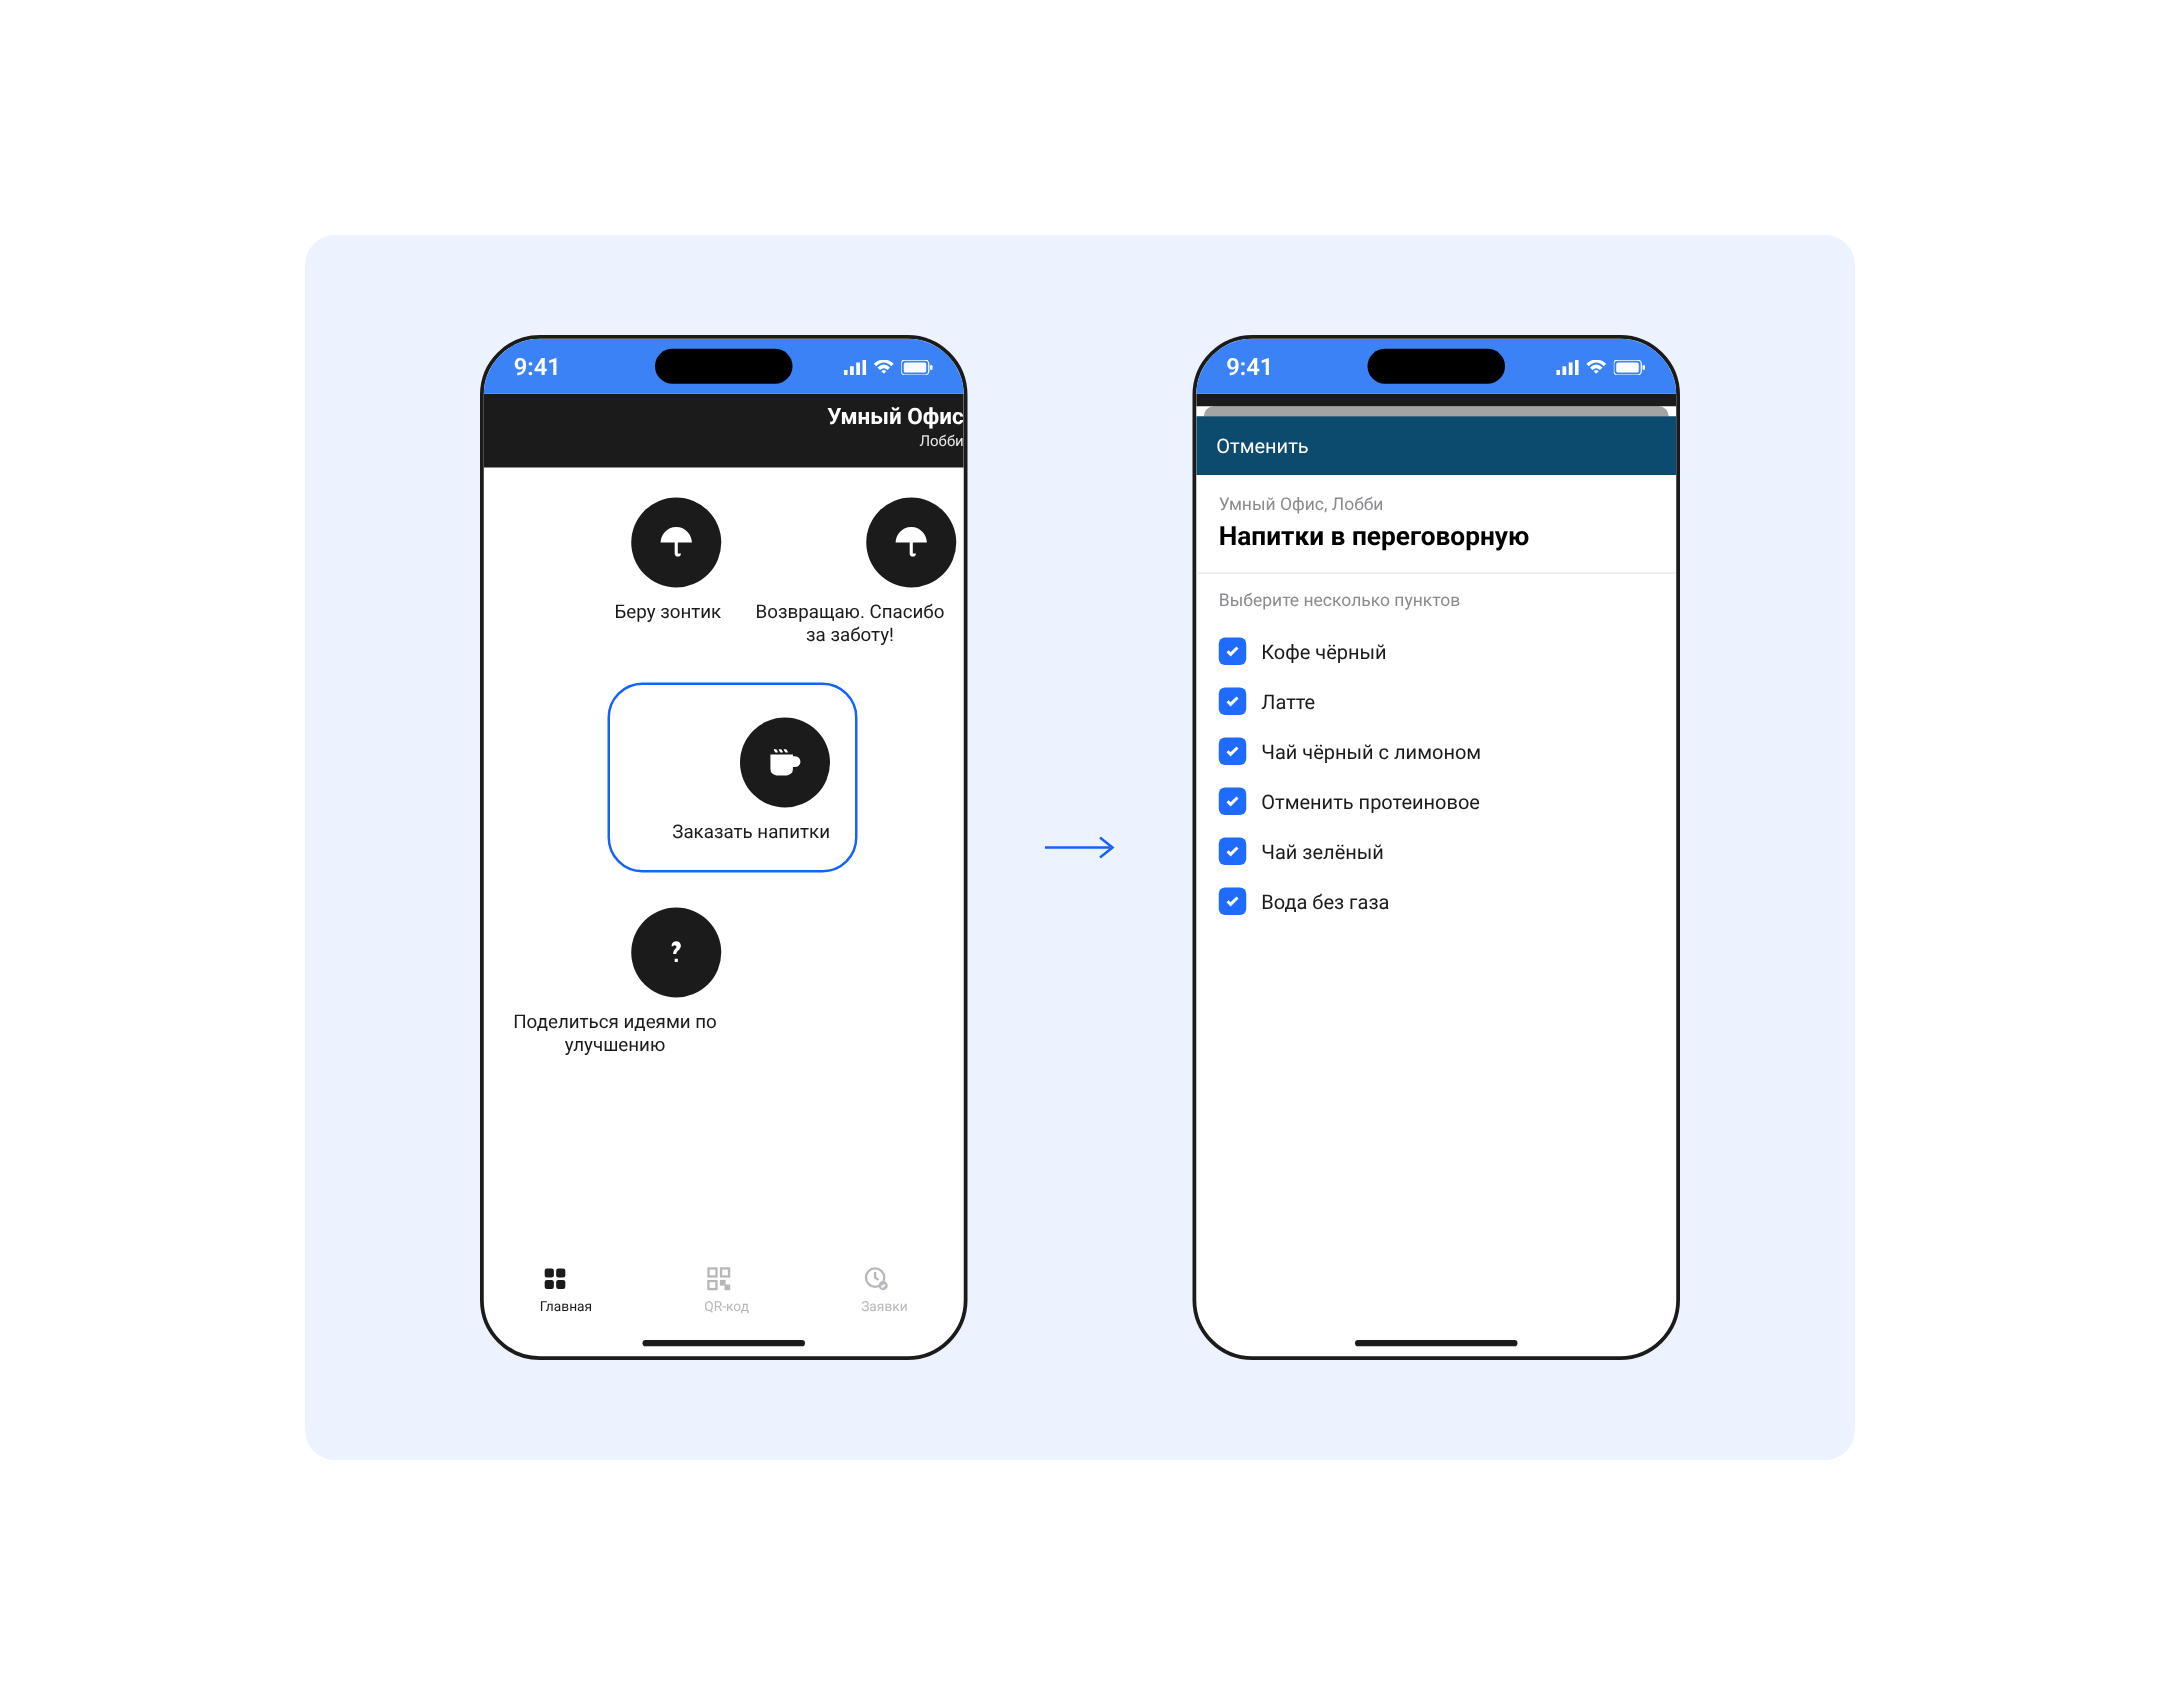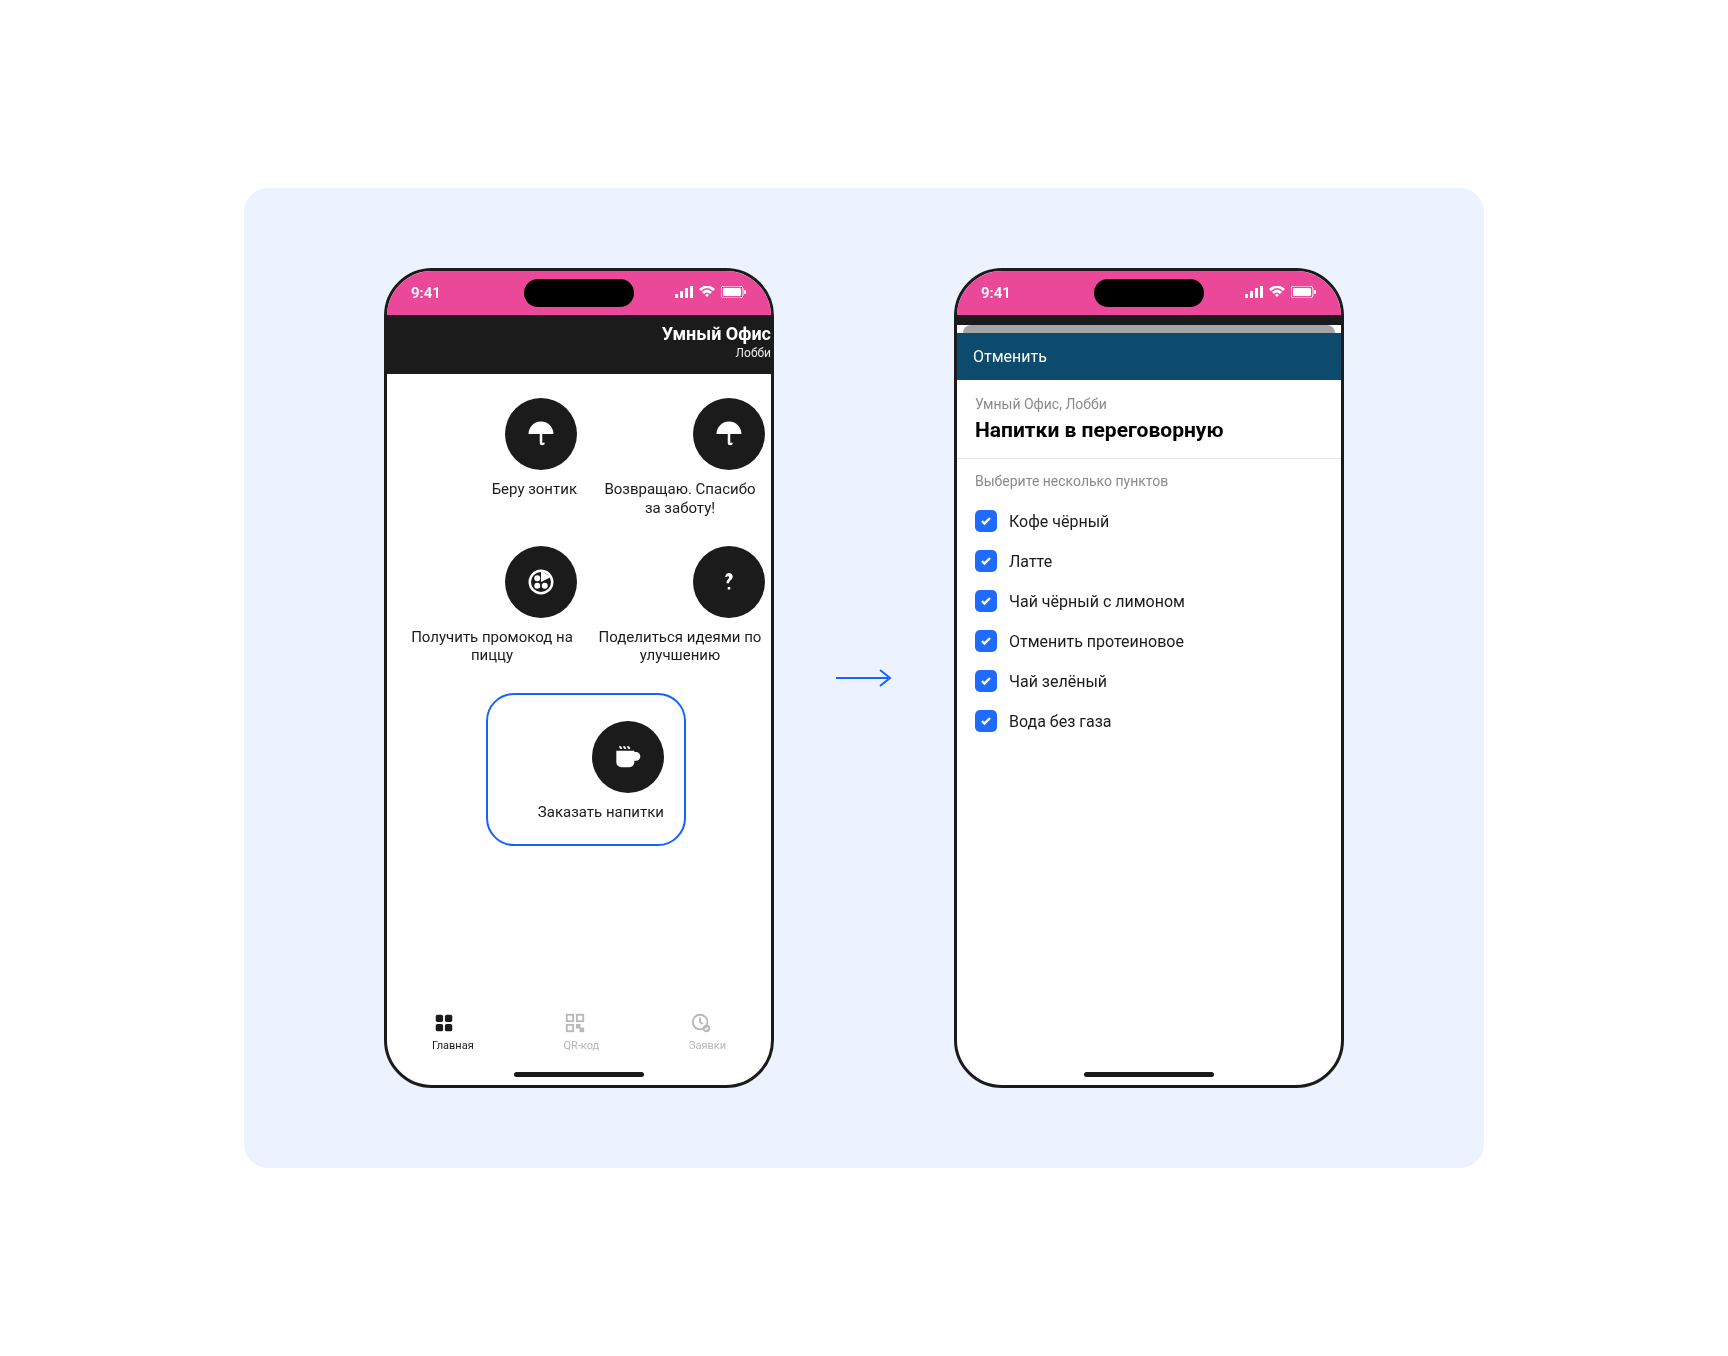--- a/index.html
+++ b/index.html
@@ -36,27 +36,27 @@
     border: 3px solid #1b1b1b;
     border-radius: 48px;
     position: relative;
     overflow: hidden;
     display: flex;
     flex-direction: column;
   }
   
   .status-bar {
     height: 44px;
-    background: #ec4899;
+    background: #3b82f6;
     color: #fff;
     display: flex;
     align-items: center;
     justify-content: space-between;
     padding: 0 24px;
-    font-size: 15px;
+    font-size: 19px;
     font-weight: 600;
     position: relative;
   }
   .notch {
     position: absolute;
     top: 8px;
     left: 50%;
     transform: translateX(-50%);
     width: 110px;
     height: 28px;
@@ -232,47 +232,35 @@
           <div class="tile-label">Беру зонтик</div>
         </div>
         <div class="tile">
           <div class="tile-icon">
             <svg width="30" height="30" viewBox="0 0 24 24" fill="#fff">
                 <path d="M12 2 C6 2 2 7 2 12 H22 C22 7 18 2 12 2 Z M11 12 V19 A2 2 0 0 0 15 19 H13 V12 Z"></path>
               </svg>
           </div>
           <div class="tile-label">Возвращаю. Спасибо за заботу!</div>
         </div>
-        <div class="tile">
+        <div class="tile big">
           <div class="tile-icon">
-            <svg width="30" height="30" viewBox="0 0 24 24" fill="none" stroke="#fff" stroke-width="2">
-                <circle cx="12" cy="12" r="9"></circle>
-                <path d="M12 3 L12 12 L20 8" fill="#fff" stroke="none"></path>
-                <circle cx="9" cy="9" r="1.4" fill="#fff"></circle>
-                <circle cx="9" cy="15" r="1.4" fill="#fff"></circle>
-                <circle cx="15" cy="15" r="1.4" fill="#fff"></circle>
+            <svg width="32" height="32" viewBox="0 0 24 24" fill="#fff">
+                <path d="M4 8 h12 v8 a3 3 0 0 1 -3 3 h-6 a3 3 0 0 1 -3 -3 Z M16 9 h2 a2 2 0 0 1 0 5 h-2 Z M6 4 c0 1 1 1 1 2 M9 4 c0 1 1 1 1 2 M12 4 c0 1 1 1 1 2" stroke="#fff" stroke-width="1.5" fill="#fff"></path>
               </svg>
           </div>
-          <div class="tile-label">Получить промокод на пиццу</div>
+          <div class="tile-label">Заказать напитки</div>
         </div>
         <div class="tile">
           <div class="tile-icon">
             <svg width="30" height="30" viewBox="0 0 24 24" fill="#fff">
                 <path d="M9 8 a3 3 0 1 1 5 2 c-1 1 -2 1.5 -2 3 h-2 c0 -2 1 -3 2 -4 a1 1 0 1 0 -2 -1 Z M11 16 h2 v2 h-2 Z"></path>
               </svg>
           </div>
           <div class="tile-label">Поделиться идеями по улучшению</div>
-        </div>
-        <div class="tile big">
-          <div class="tile-icon">
-            <svg width="32" height="32" viewBox="0 0 24 24" fill="#fff">
-                <path d="M4 8 h12 v8 a3 3 0 0 1 -3 3 h-6 a3 3 0 0 1 -3 -3 Z M16 9 h2 a2 2 0 0 1 0 5 h-2 Z M6 4 c0 1 1 1 1 2 M9 4 c0 1 1 1 1 2 M12 4 c0 1 1 1 1 2" stroke="#fff" stroke-width="1.5" fill="#fff"></path>
-              </svg>
-          </div>
-          <div class="tile-label">Заказать напитки</div>
         </div>
       </div>
     </div>
     <div class="tabbar">
       <div class="tab active">
         <span class="tab-icon">
             <svg width="22" height="22" viewBox="0 0 24 24" fill="currentColor">
               <rect x="3" y="3" width="8" height="8" rx="2"></rect>
               <rect x="13" y="3" width="8" height="8" rx="2"></rect>
               <rect x="3" y="13" width="8" height="8" rx="2"></rect>

